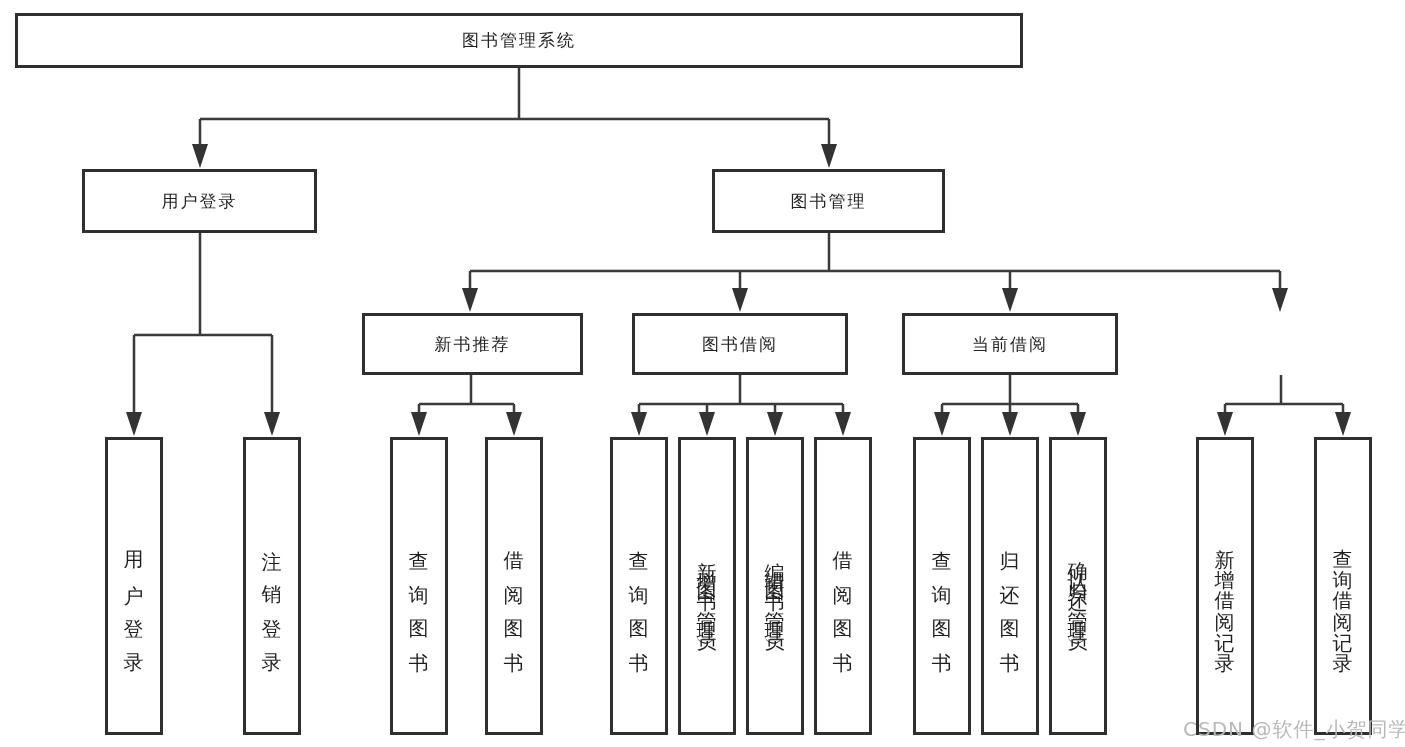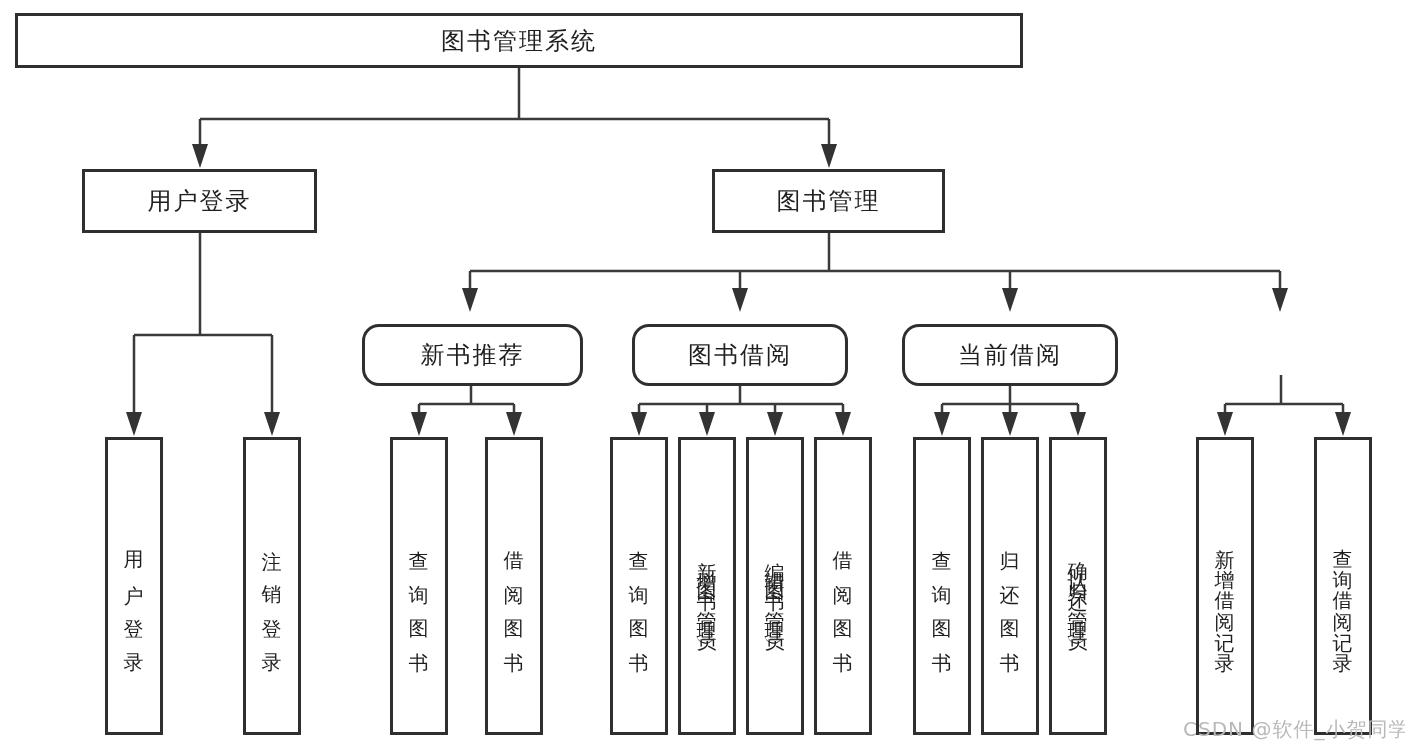--- a/index.html
+++ b/index.html
@@ -13,25 +13,25 @@
   .connector-layer{position:absolute;left:0;top:0;width:1405px;height:747px;z-index:1;}
   .node{
     position:absolute;
     background:#ffffff;
     border:3px solid #2f2f2f;
     box-sizing:border-box;
     display:flex;align-items:center;justify-content:center;
     color:#1f1f1f;
     z-index:2;
   }
-  .h-label{font-size:24px;letter-spacing:2px;color:#1f1f1f;}
+  .h-label{font-size:17px;letter-spacing:2px;color:#1f1f1f;}
   .root{left:15px;top:13px;width:1008px;height:55px;}
   .user-login{left:82px;top:169px;width:235px;height:64px;}
   .book-mgmt{left:712px;top:169px;width:233px;height:64px;justify-content:center;}
-  .lvl3{top:324px;height:62px;border-radius:17px;}
+  .lvl3{top:313px;height:62px;}
   .new-books{left:362px;width:221px;}
   .book-borrow{left:632px;width:216px;text-align:center;}
   .current-borrow{left:902px;width:216px;}
   .borrow-records{left:1172px;width:218px;}
   .leaf{top:437px;width:58px;height:298px;}
   .vtext{
     writing-mode:vertical-rl;
     text-orientation:mixed;
     font-size:20px;
     color:#1f1f1f;

